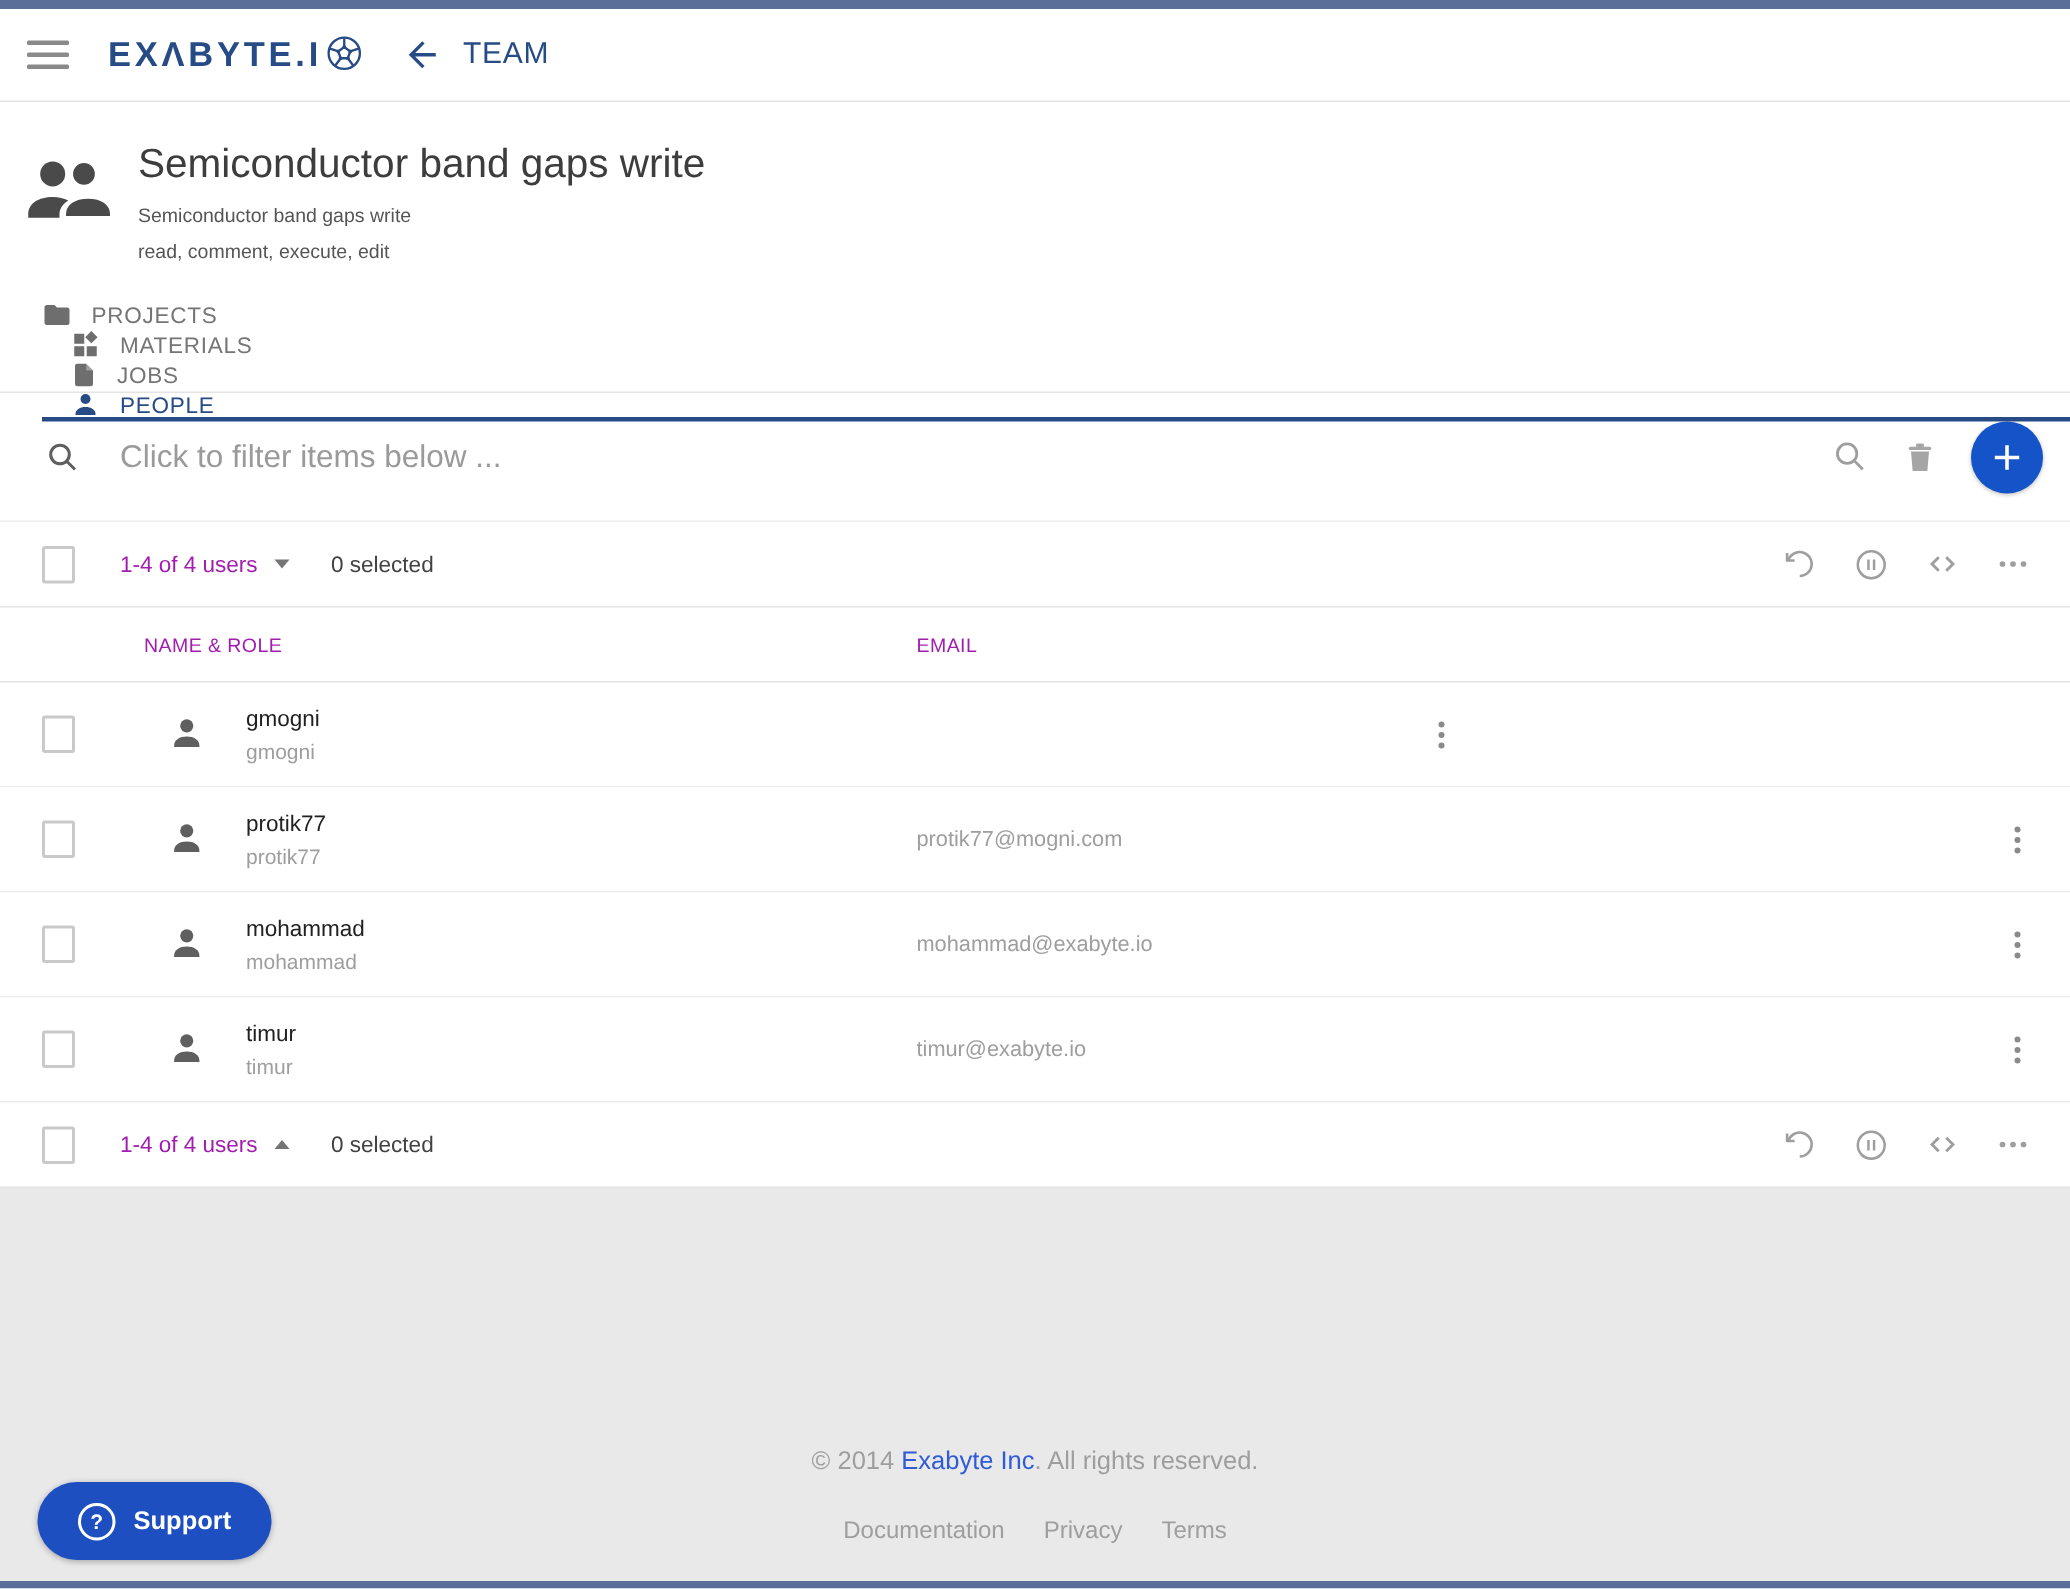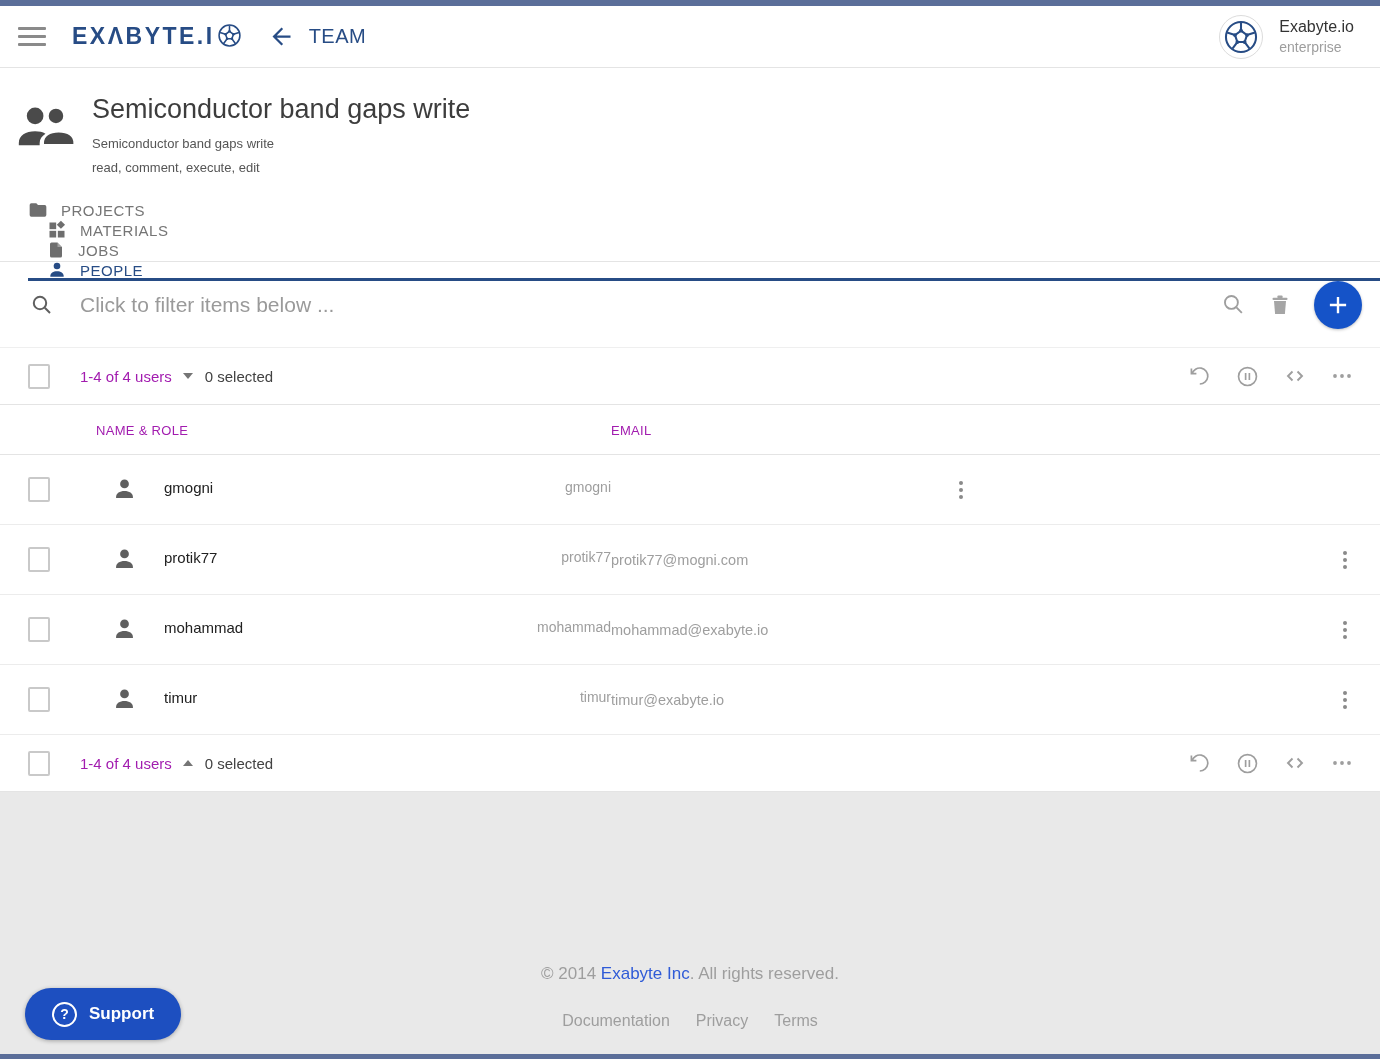--- a/index.html
+++ b/index.html
@@ -59,33 +59,33 @@
   .filter-actions { display: flex; align-items: center; gap: 22px; }
   .icon-btn { background: none; border: none; cursor: pointer; display: flex; align-items: center; justify-content: center; padding: 0; }
   .fab { width: 48px; height: 48px; border-radius: 50%; background: var(--fab-blue); border: none; cursor: pointer; display: flex; align-items: center; justify-content: center; box-shadow: 0 1px 3px rgba(0,0,0,0.25); }
 
   
   .list-toolbar { height: 57px; display: flex; align-items: center; padding: 0 26px 0 28px; border-bottom: 1px solid #e4e4e4; }
   .checkbox { width: 22px; height: 25px; border: 2px solid #c9c9c9; border-radius: 2px; background: #fff; cursor: pointer; }
   .range-control { display: flex; align-items: center; margin-left: 30px; font-size: 15px; color: #a21caf; cursor: pointer; }
   .caret-down { width: 0; height: 0; border-left: 5px solid transparent; border-right: 5px solid transparent; border-top: 6px solid #757575; margin-left: 11px; }
   .caret-up { width: 0; height: 0; border-left: 5px solid transparent; border-right: 5px solid transparent; border-bottom: 6px solid #757575; margin-left: 11px; }
-  .selected-label { margin-left: 12px; font-size: 15px; color: #424242; }
+  .selected-label { margin-left: 28px; font-size: 15px; color: #424242; }
   .toolbar-icons { margin-left: auto; display: flex; align-items: center; gap: 23px; }
 
   
   .table-head { height: 50px; position: relative; border-bottom: 1px solid #e4e4e4; font-size: 13px; color: #a21caf; letter-spacing: 0.3px; }
   .table-head span { position: absolute; top: 50%; transform: translateY(-50%); }
   .col-name-head { left: 96px; }
   .col-email-head { left: 611px; }
 
   .table-row { display: grid; grid-template-columns: 84px 80px 447px 699px 70px; align-items: center; height: 70px; border-bottom: 1px solid #ececec; background: #fff; }
   .cell-cb { padding-left: 28px; }
   .cell-avatar { display: flex; justify-content: center; }
-  .cell-name { display: flex; flex-direction: row; justify-content: space-between; }
+  .cell-name { display: flex; flex-direction: column; justify-content: flex-start; }
   .user-name { font-size: 15px; color: #212121; margin-bottom: 5px; }
   .user-role { font-size: 14px; color: #9e9e9e; }
   .user-email { font-size: 14.5px; color: #9e9e9e; }
   .cell-menu { display: flex; justify-content: center; }
   .kebab { display: flex; flex-direction: column; gap: 3px; background: none; border: none; cursor: pointer; padding: 4px; }
   .kebab i { width: 4px; height: 4px; border-radius: 50%; background: #8a8a8a; }
 
   
   .footer-area { background: #e9e9e9; height: 263px; position: relative; text-align: center; }
   .copyright { padding-top: 172px; font-size: 17px; color: #9e9e9e; }
@@ -131,40 +131,20 @@
 
   <div class="back-arrow">
     <svg width="27" height="27" viewBox="0 0 24 24" fill="#274c85">
       <path d="M20 11H7.8l5.6-5.6L12 4l-8 8 8 8 1.4-1.4L7.8 13H20z"></path>
     </svg>
   </div>
   <div class="team-label">TEAM</div>
 
   <div class="appbar-spacer"></div>
 
-  <div class="account">
-    <div class="avatar">
-      <svg width="38" height="38" viewBox="0 0 24 24" stroke="#274c85" fill="none" stroke-width="1.3">
-        <circle cx="12" cy="12" r="9.5"></circle>
-        <polygon points="12,8 15.8,10.8 14.3,15.2 9.7,15.2 8.2,10.8"></polygon>
-        <path d="M12 8V2.8M15.8 10.8l5-1.6M14.3 15.2l3.1 4.2M9.7 15.2l-3.1 4.2M8.2 10.8 3.2 9.2"></path>
-        <g fill="#274c85" stroke="none">
-          <circle cx="12" cy="8" r="1.2"></circle>
-            <circle cx="15.8" cy="10.8" r="1.2"></circle>
-            <circle cx="14.3" cy="15.2" r="1.2"></circle>
-            <circle cx="9.7" cy="15.2" r="1.2"></circle>
-            <circle cx="8.2" cy="10.8" r="1.2"></circle>
-        </g>
-      </svg>
-    </div>
-    <div>
-      <div class="account-name">Exabyte.io</div>
-      <div class="account-type">enterprise</div>
-    </div>
-  </div>
 </div>
 
 <div class="entity-header">
   <div class="entity-icon-col">
     <svg width="58" height="42" viewBox="0 0 32 23" fill="#4a4a4a">
       <circle cx="10" cy="5.4" r="4.6"></circle>
       <path d="M1 21.5v-1.2c0-4 3.8-6.4 9-6.4 2.2 0 4.2.45 5.7 1.3-2 1.3-3.2 3-3.2 5.1v1.2z"></path>
       <circle cx="21.5" cy="5.4" r="4.6" stroke="#fff" stroke-width="1.2"></circle>
       <path d="M14.3 21.5v-1.2c0-4 3.6-6.4 8.7-6.4 5.2 0 8.7 2.4 8.7 6.4v1.2z" stroke="#fff" stroke-width="1.2"></path>
     </svg>

